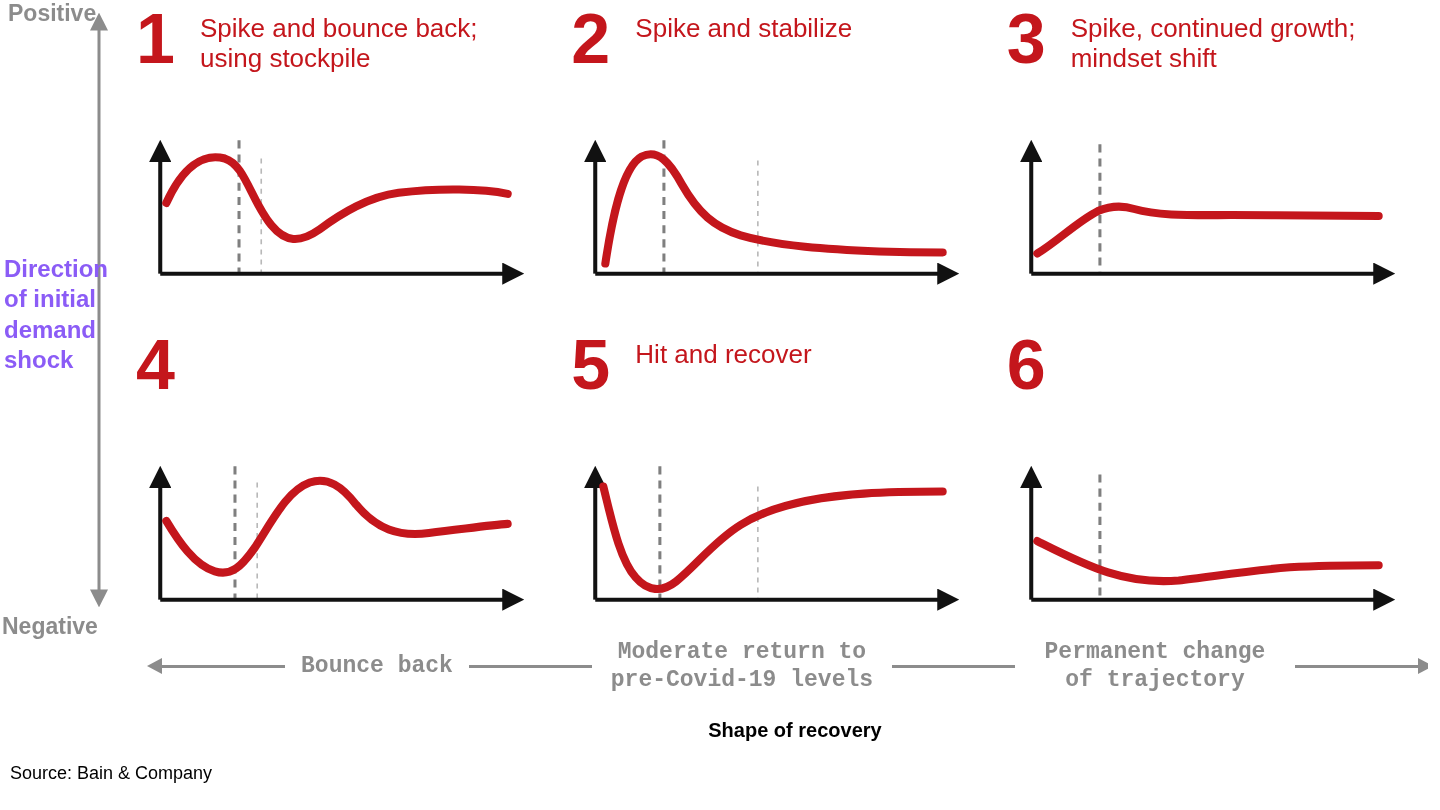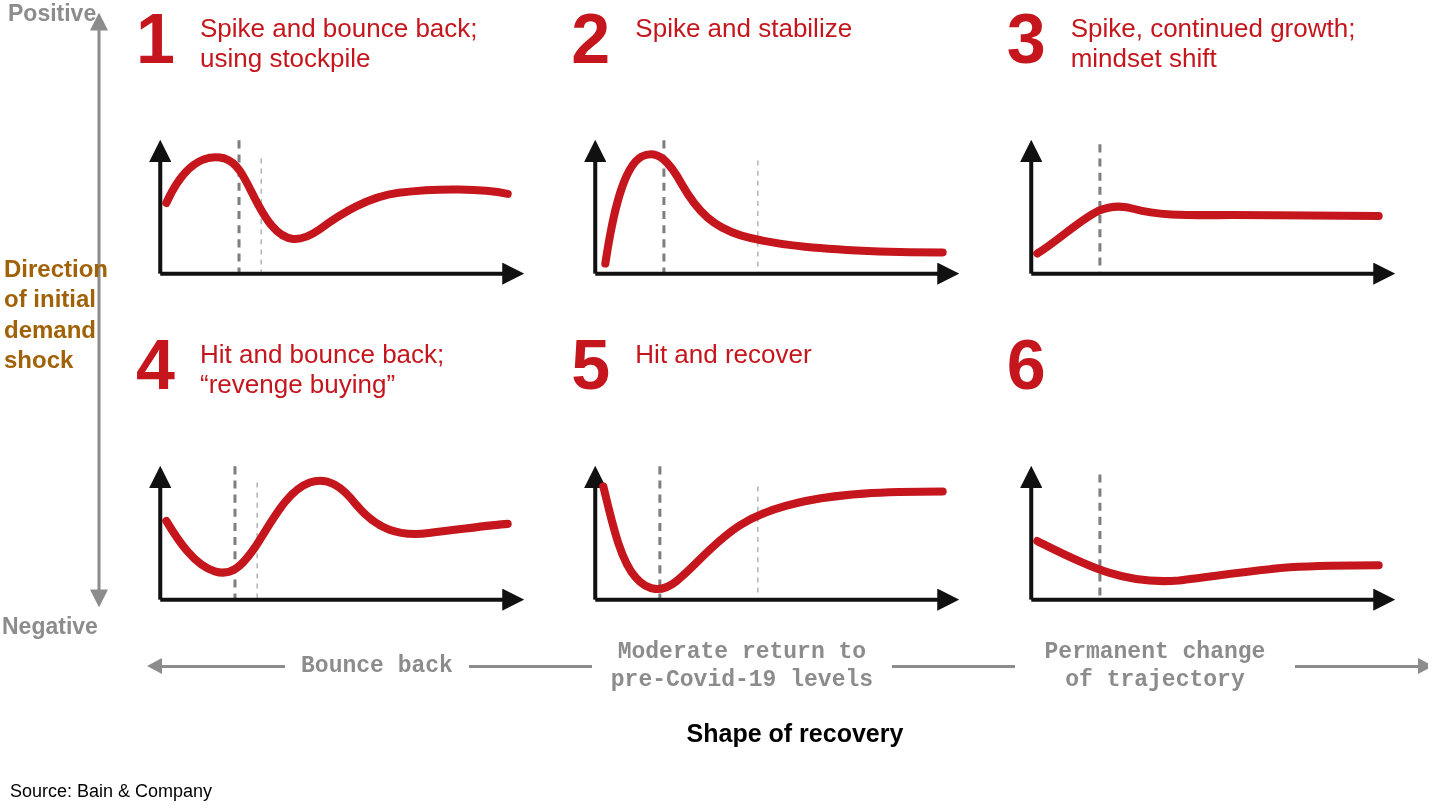--- a/index.html
+++ b/index.html
@@ -4,21 +4,21 @@
 <style>
   * { margin:0; padding:0; box-sizing:border-box; }
   html,body { background:#ffffff; }
   body { font-family:"Liberation Sans", sans-serif; }
 
   .figure { position:relative; width:1428px; height:810px; background:#fff; overflow:hidden; }
 
   .pos-label { position:absolute; left:8px; top:0; font-size:23px; font-weight:bold; color:#8c8c8c; }
   .neg-label { position:absolute; left:2px; top:613px; font-size:23px; font-weight:bold; color:#8c8c8c; }
   .v-axis   { position:absolute; left:86px; top:4px; }
-  .dir-label{ position:absolute; left:4px; top:254px; width:124px; font-size:24px; font-weight:bold; color:#a16207; line-height:1.27; }
+  .dir-label{ position:absolute; left:4px; top:254px; width:124px; font-size:24px; font-weight:bold; color:#8b5cf6; line-height:1.27; }
 
   .panels { position:absolute; left:130px; top:6px; width:1306px;
             display:grid; grid-template-columns:repeat(3,1fr); grid-template-rows:326px auto; }
   .panel  { padding-left:6px; }
   .head   { display:flex; gap:14px; height:110px; align-items:flex-start; }
   .num    { flex:0 0 50px; font-size:70px; font-weight:bold; color:#c4161c; line-height:0.95; }
   .ttl    { font-size:26px; font-weight:normal; color:#c4161c; line-height:1.16; max-width:330px; padding-top:7px; }
   .chart  { width:404px; height:172px; display:block; margin-top:6px; }
 
   .ax    { stroke:#111; stroke-width:4; }
@@ -26,22 +26,22 @@
   .dashl { stroke:#b8b8b8; stroke-width:1.6; stroke-dasharray:5 5; fill:none; }
   .curve { fill:none; stroke-width:8; stroke-linecap:round; }
 
   .bottom-axis { position:absolute; left:146px; top:638px; width:1288px; display:flex; align-items:center;font-family:Liberation Mono, monospace; }
   .seg { flex:1 1 30px; height:3px; background:#8c8c8c; min-width:18px; }
   .tip { flex:0 0 auto; display:block; }
   .grp { flex:0 0 auto; color:#8c8c8c; font-weight:bold; font-size:23px; line-height:1.22; text-align:center; padding:0 16px; }
   .grp.g2 { max-width:300px;text-align:center; }
   .grp.g3 { max-width:280px; }
 
-  .x-title { position:absolute; left:565px; top:719px; width:460px; text-align:center; font-size:25px; font-weight:bold; color:#000; }
-  .source  { position:absolute; left:10px; top:781px; font-size:18px; color:#000; }
+  .x-title { position:absolute; left:565px; top:719px; width:460px; text-align:center; font-size:20px; font-weight:bold; color:#000; }
+  .source  { position:absolute; left:10px; top:763px; font-size:18px; color:#000; }
 </style>
 </head>
 <body>
 
 <svg width="0" height="0" style="position:absolute" aria-hidden="true">
   <defs>
     <marker id="arrow-black" viewBox="0 0 10 10" refX="7" refY="5" markerWidth="5.5" markerHeight="5.5" orient="auto">
       <path d="M0 0 L10 5 L0 10 Z" fill="#111"></path>
     </marker>
     <marker id="arrow-gray" viewBox="0 0 10 10" refX="7" refY="5" markerWidth="6" markerHeight="6" orient="auto-start-reverse">
@@ -100,21 +100,20 @@
         <path class="dashm" d="M92 22 V150"></path>
         <line class="ax" x1="24" y1="150" x2="378" y2="150" marker-end="url(#arrow-black)"></line>
         <line class="ax" x1="24" y1="150" x2="24" y2="24" marker-end="url(#arrow-black)"></line>
         <path class="curve" d="M30 130 C50 118 70 98 90 88 C102 83 113 82 126 86 C150 93 182 92 222 92 C272 92 330 93 368 93" stroke="#c4161c"></path>
       </svg>
     </div>
 
     <div class="panel">
       <div class="head">
         <div class="num">4</div>
-        <div class="ttl">Hit and bounce back; “revenge buying”</div>
       </div>
       <svg class="chart" viewBox="0 0 400 170">
         <path class="dashm" d="M98 18 V150"></path>
         <path class="dashl" d="M120 34 V150"></path>
         <line class="ax" x1="24" y1="150" x2="378" y2="150" marker-end="url(#arrow-black)"></line>
         <line class="ax" x1="24" y1="150" x2="24" y2="24" marker-end="url(#arrow-black)"></line>
         <path class="curve" d="M30 72 C42 92 58 116 78 122 C94 127 104 118 118 98 C136 70 150 42 172 34 C190 28 204 38 218 56 C238 80 260 88 290 84 C325 80 352 76 368 75" stroke="#c4161c"></path>
       </svg>
     </div>
 

